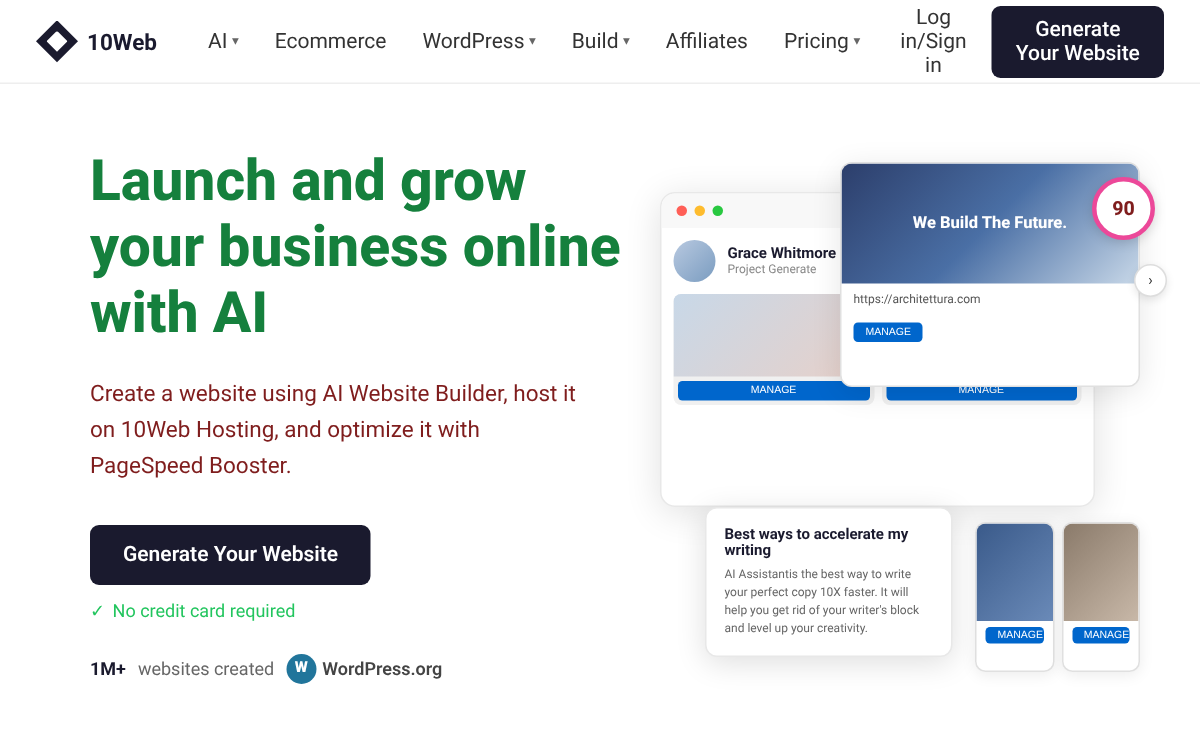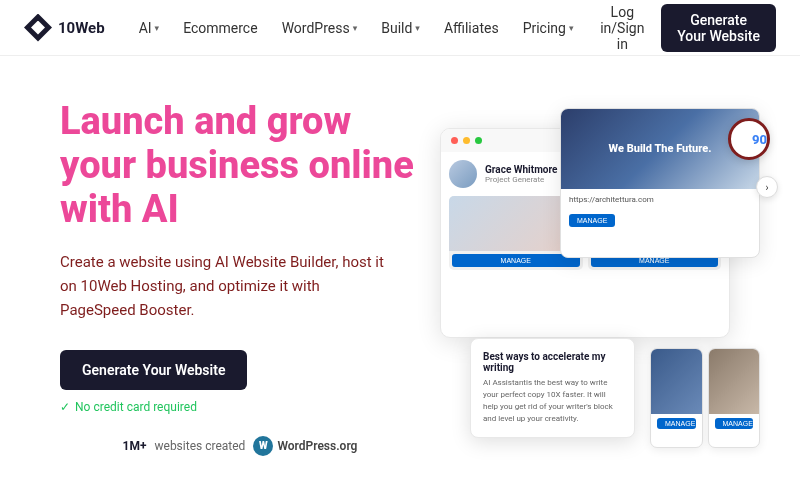--- a/index.html
+++ b/index.html
@@ -45,41 +45,41 @@
     
     .hero {
       display: flex; align-items: center;
       padding: 20px 40px 20px 60px;
       height: calc(500px - 56px);
       overflow: hidden;
     }
     .hero-left { flex: 0 0 380px; padding-right: 20px; }
     .hero-title {
       font-size: 38px; font-weight: 800; line-height: 1.15;
-      color: #ec4899; margin-bottom: 18px;
+      color: #15803d; margin-bottom: 18px;
     }
     .hero-subtitle {
       font-size: 15px; color: #7f1d1d; line-height: 1.6; margin-bottom: 28px;
       max-width: 330px;
     }
     .hero-btn {
       display: inline-block; padding: 12px 22px;
       background: #1a1a2e; color: #fff;
       border: none; border-radius: 6px; font-size: 14px;
       cursor: pointer; font-family: inherit; font-weight: 600;
       margin-bottom: 10px;
     }
     .no-cc {
       display: flex; align-items: center; gap: 5px;
       font-size: 12px; color: #22c55e; margin-bottom: 22px;
     }
     .no-cc .check { font-size: 12px; }
     .powered-by {
       display: flex; align-items: center; gap: 8px;
-      font-size: 12px; color: #666; justify-content: center;
+      font-size: 12px; color: #666;
     }
     .wp-logo {
       display: inline-flex; align-items: center; gap: 4px;
       font-size: 12px; color: #444; font-weight: 600;
     }
     .wp-circle {
       width: 20px; height: 20px; border-radius: 50%;
       background: #21759b; display: flex; align-items: center; justify-content: center;
       color: #fff; font-size: 10px; font-weight: 900;
     }
@@ -155,23 +155,23 @@
     .preview-footer { padding: 6px 8px; }
     .preview-url { font-size: 8px; color: #555; margin-bottom: 4px; }
     .preview-manage {
       background: #0066cc; color: #fff;
       border: none; border-radius: 3px; font-size: 7px;
       padding: 3px 8px; cursor: pointer;
     }
     .score-badge {
       position: absolute; top: 10px; right: -10px;
       width: 42px; height: 42px; border-radius: 50%;
-      border: 3px solid #7f1d1d;
-      background: #fff; display: flex; align-items: center; justify-content: flex-end;
-      font-size: 13px; font-weight: 800; color: #3b82f6;
+      border: 3px solid #ec4899;
+      background: #fff; display: flex; align-items: center; justify-content: center;
+      font-size: 13px; font-weight: 800; color: #7f1d1d;
       box-shadow: 0 2px 8px rgba(0,0,0,0.15);
       z-index: 10;
     }
     .nav-arrow {
       position: absolute; top: 68px; right: -18px;
       width: 22px; height: 22px; border-radius: 50%;
       background: #fff; border: 1px solid #ddd;
       display: flex; align-items: center; justify-content: center;
       font-size: 10px; color: #333; cursor: pointer;
       box-shadow: 0 2px 6px rgba(0,0,0,0.1);

